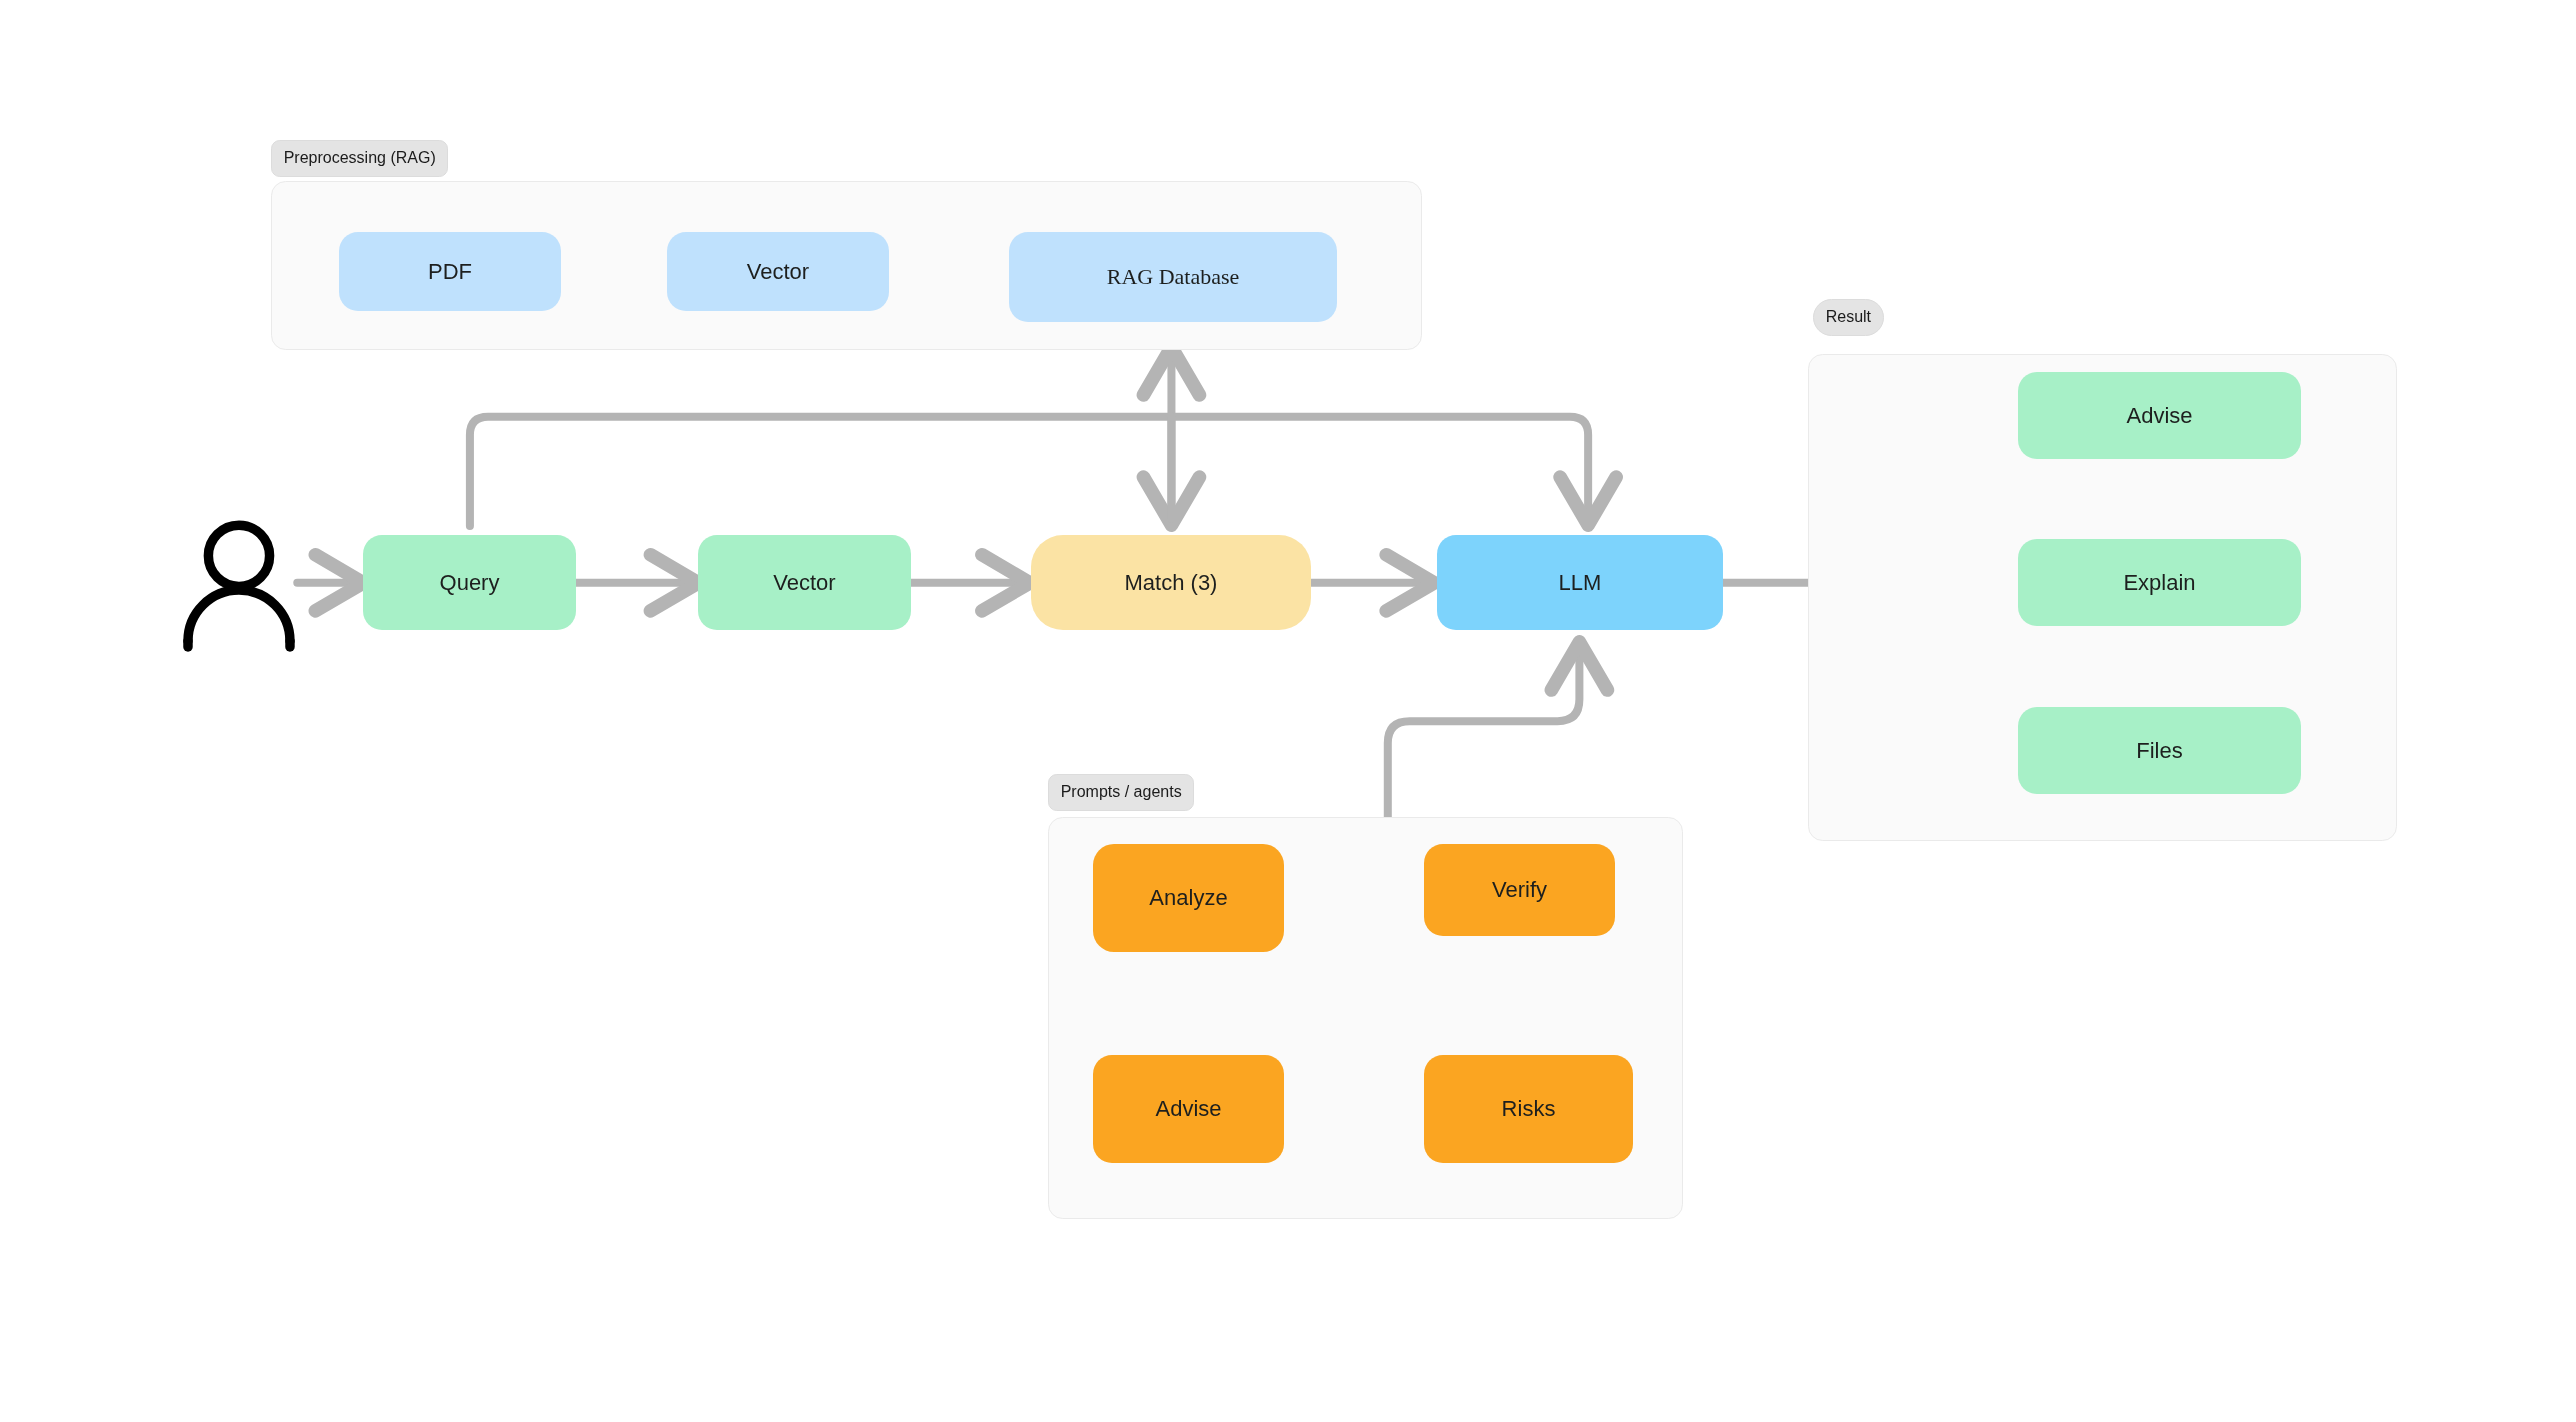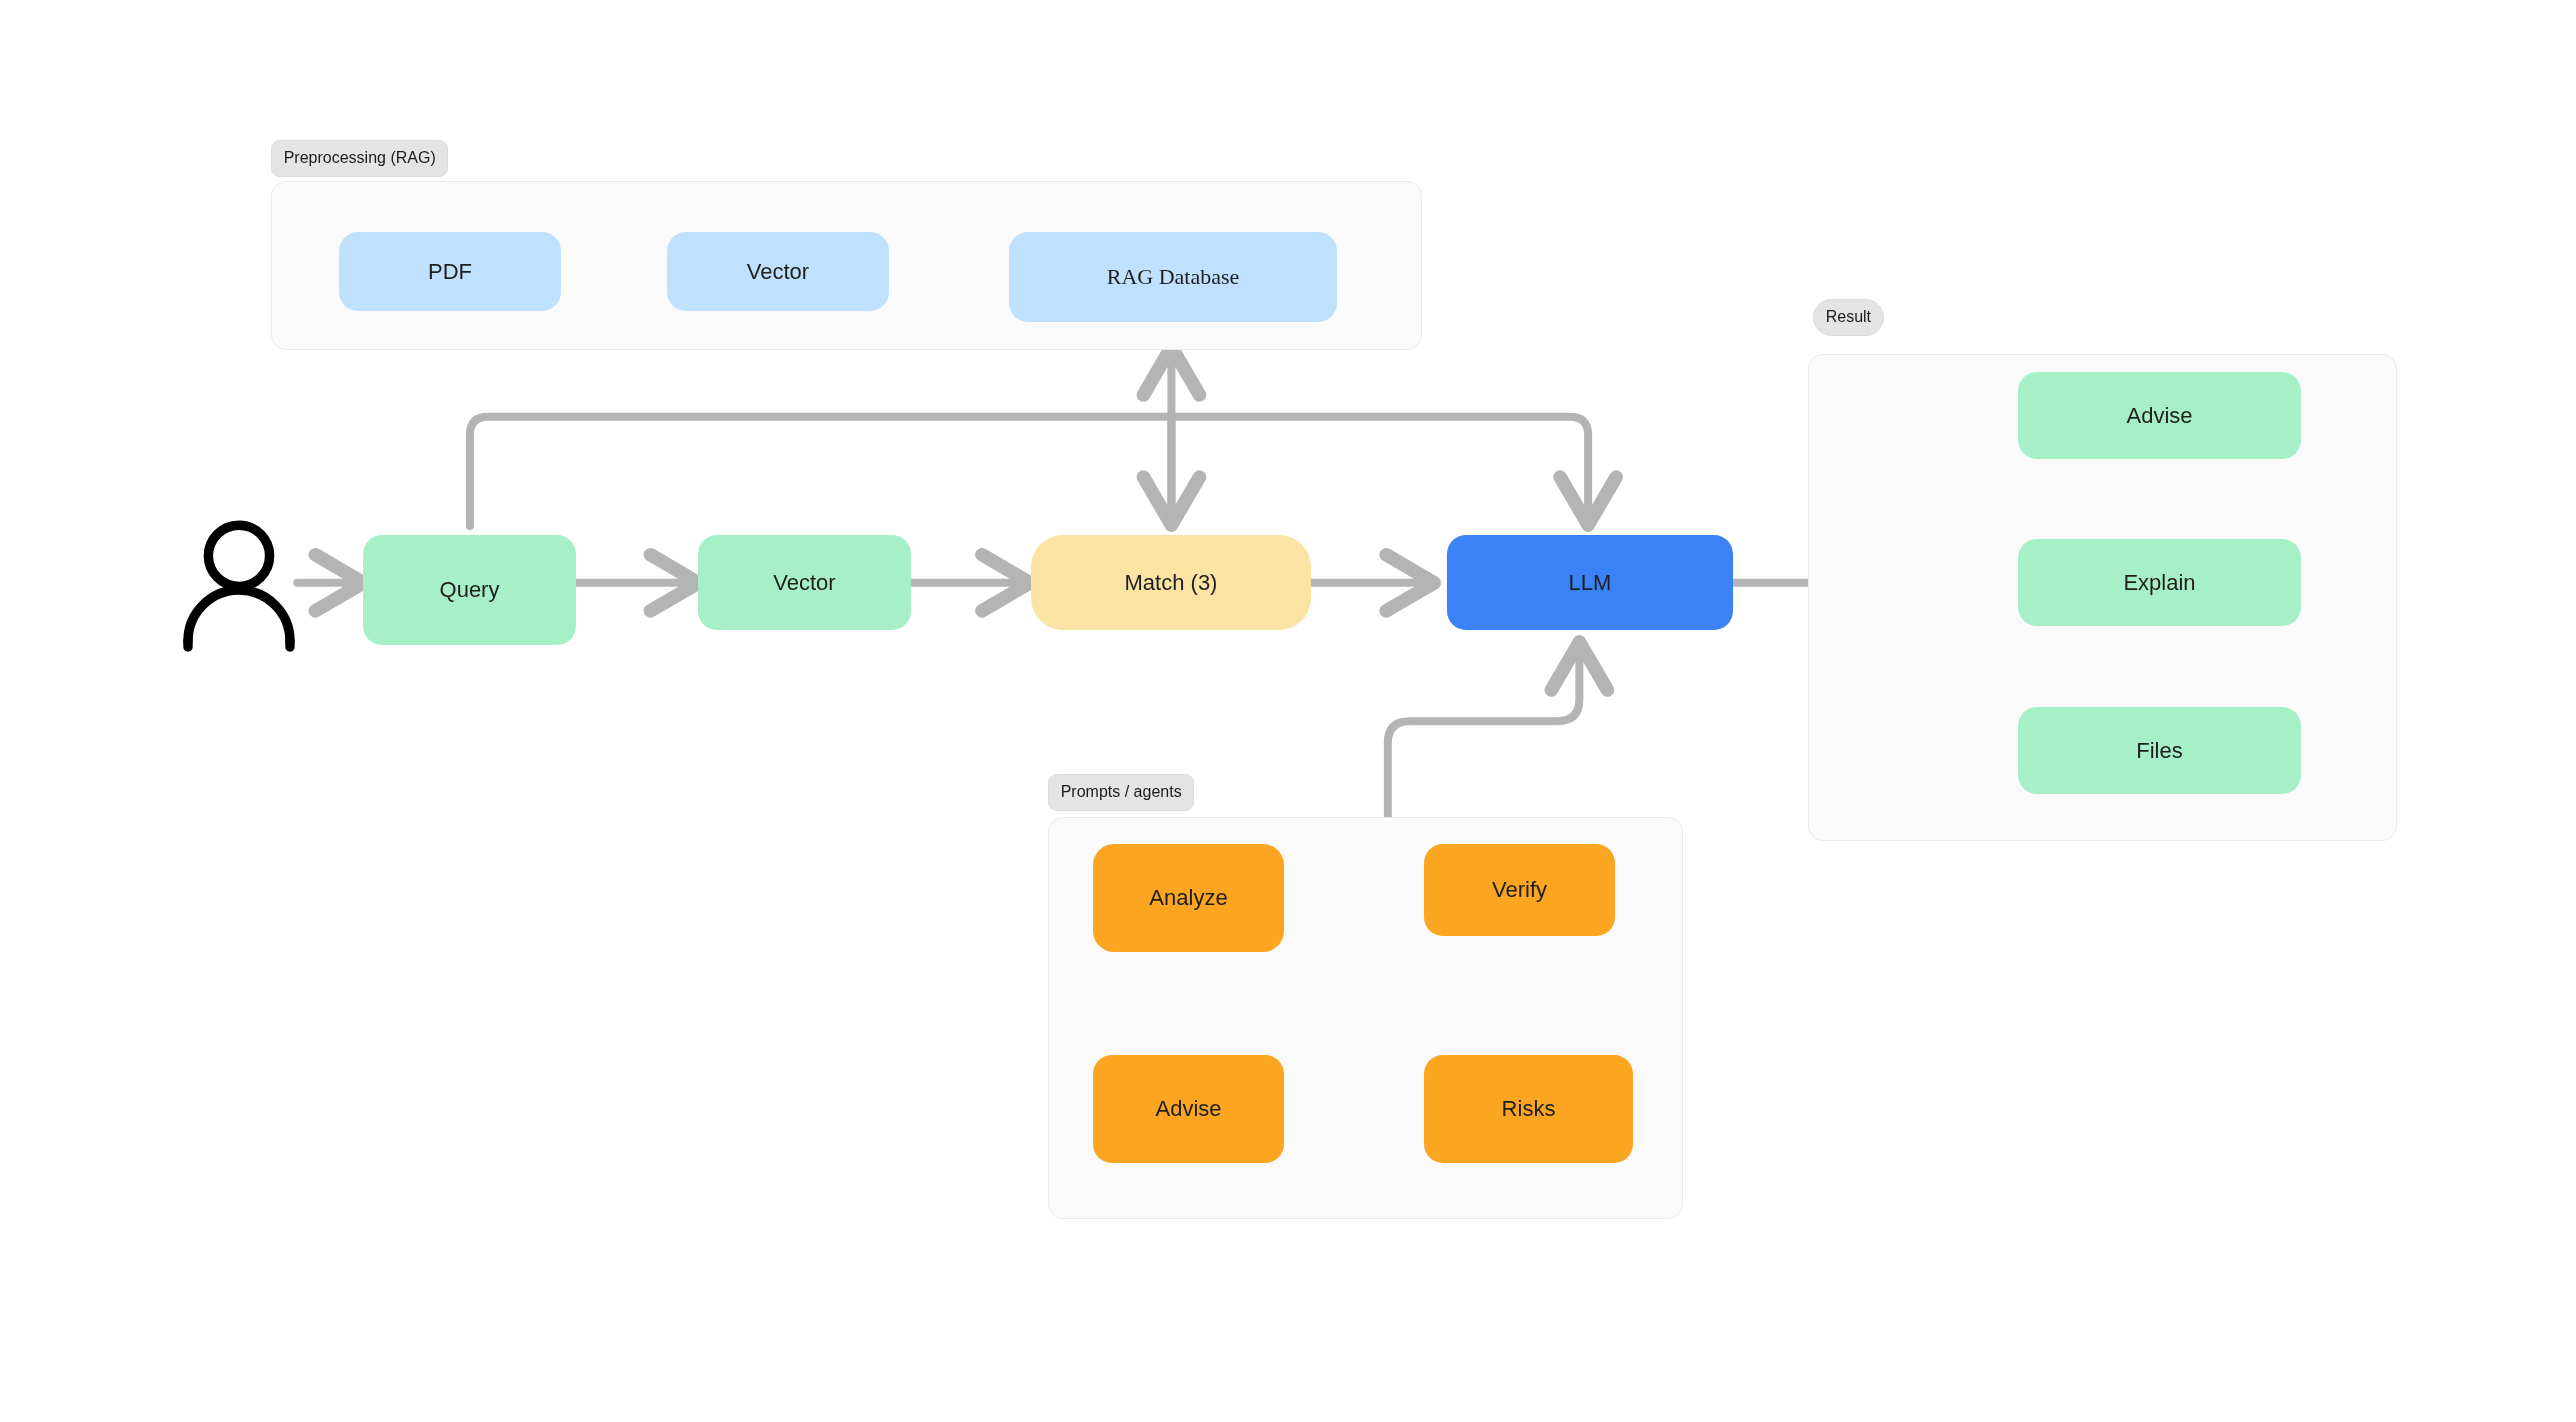--- a/index.html
+++ b/index.html
@@ -53,21 +53,21 @@
     border-radius: 19px;
     color: #1d1f1e;
     font-size: 22px;
     line-height: 1;
     white-space: nowrap;
     box-sizing: border-box;
   }
   .node.blue   { background: #bfe1fd; }
   .node.green  { background: #a7f0c7; }
   .node.yellow { background: #fbe3a4; }
-  .node.pink   { background: #3b82f6; margin-left: 10px; }
+  .node.pink   { background: #7dd3fc; }
   .node.orange { background: #fba521; }
   .node.orange .node-text { color: #1d1f1e; }
 
   
   #edges {
     position: absolute;
     left: 0; top: 0;
     width: 2576px;
     height: 1422px;
     pointer-events: none;
@@ -140,21 +140,21 @@
   <div class="node blue" style="left:339px; top:232px; width:222px; height:79px;">
     <span class="node-text">PDF</span>
   </div>
   <div class="node blue" style="left:667px; top:232px; width:222px; height:79px;">
     <span class="node-text">Vector</span>
   </div>
   <div class="node blue" style="left:1009px; top:232px; width:328px; height:90px;font-family:Liberation Serif, serif;">
     <span class="node-text">RAG Database</span>
   </div>
 
-  <div class="node green" style="left:363px; top:535px; width:213px; height:110px;align-items:center;">
+  <div class="node green" style="left:363px; top:535px; width:213px; height:95px;align-items:center;">
     <span class="node-text">Query</span>
   </div>
   <div class="node green" style="left:698px; top:535px; width:213px; height:95px;">
     <span class="node-text">Vector</span>
   </div>
   <div class="node yellow" style="left:1031px; top:535px; width:280px; height:95px;border-radius:32px;">
     <span class="node-text">Match (3)</span>
   </div>
   <div class="node pink" style="left:1437px; top:535px; width:286px; height:95px;">
     <span class="node-text">LLM</span>

